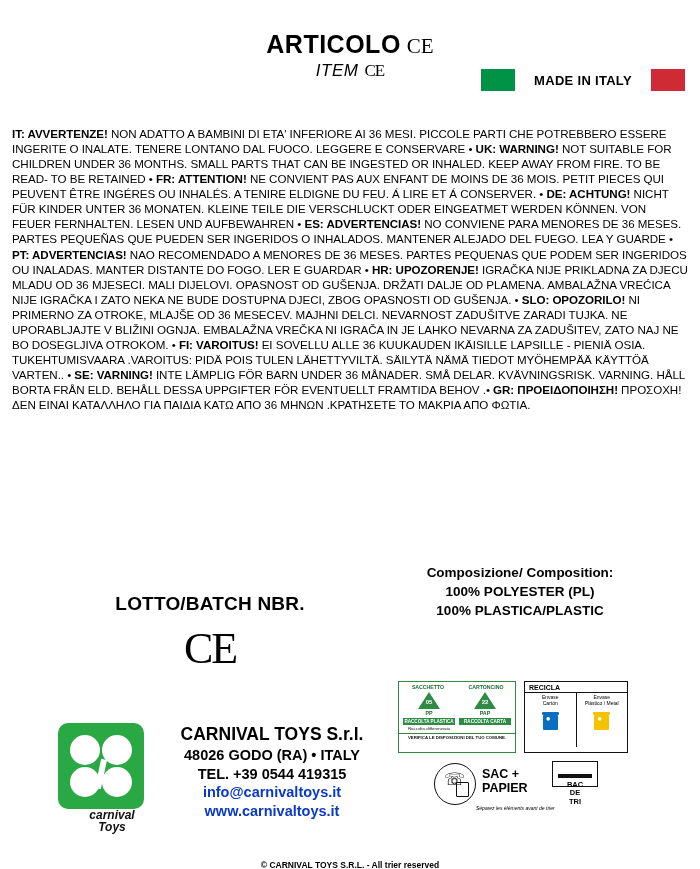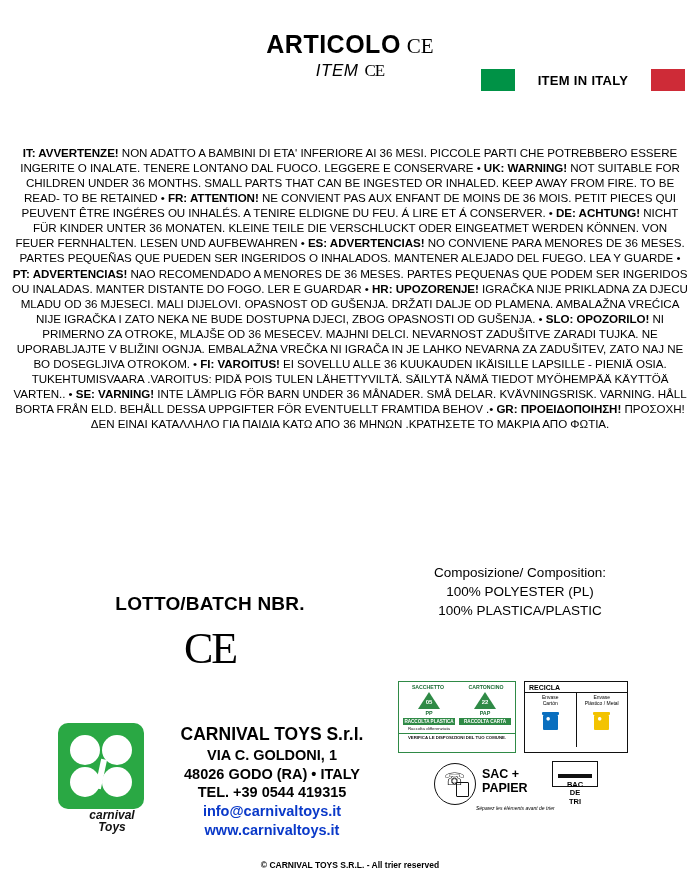--- a/index.html
+++ b/index.html
@@ -76,24 +76,24 @@
     font-size: 13px;
     display: flex;
     align-items: center;
     justify-content: center;
     letter-spacing: 0.3px;
   }
   .flag-badge .stripe-red { width: 34px; background: #ce2b37; }
 
   
   .warnings {
-    margin: 29px 12px 0 12px;
+    margin: 10px 12px 0 12px;
     font-size: 11.6px;
     line-height: 1.30;
-    text-align: center;
+    text-align: left;
     letter-spacing: -0.05px;
   }
   .warnings b { font-weight: bold; }
 
   
   .lower {
     position: absolute;
     left: 0;
     top: 545px;
     width: 700px;
@@ -117,21 +117,21 @@
     margin-top: 8px;
     letter-spacing: -2px;
   }
 
   .composition {
     position: absolute;
     left: 370px;
     top: 18px;
     width: 300px;
     text-align: center;
-    font-weight: normal;
+    font-weight: bold;
     font-size: 13.5px;
     line-height: 1.42;
   }
 
   
   .recycle-cluster {
     position: absolute;
     left: 398px;
     top: 128px;
     width: 240px;
@@ -344,21 +344,21 @@
 <div class="header">
   <div class="title-row">
     <span>ARTICOLO</span><span class="ce ce-glyph">CE</span>
   </div>
   <div class="subtitle-row">
     <span>ITEM</span><span class="ce ce-glyph">CE</span>
   </div>
 
   <div class="flag-badge">
     <div class="stripe-green"></div>
-    <div class="stripe-white">ITEM IN ITALY</div>
+    <div class="stripe-white">MADE IN ITALY</div>
     <div class="stripe-red"></div>
   </div>
 </div>
 
 <div class="warnings"><b>IT: AVVERTENZE!</b> NON ADATTO A BAMBINI DI ETA' INFERIORE AI 36 MESI. PICCOLE PARTI CHE POTREBBERO ESSERE INGERITE O INALATE. TENERE LONTANO DAL FUOCO. LEGGERE E CONSERVARE • <b>UK: WARNING!</b> NOT SUITABLE FOR CHILDREN UNDER 36 MONTHS. SMALL PARTS THAT CAN BE INGESTED OR INHALED. KEEP AWAY FROM FIRE. TO BE READ- TO BE RETAINED • <b>FR: ATTENTION!</b> NE CONVIENT PAS AUX ENFANT DE MOINS DE 36 MOIS. PETIT PIECES QUI PEUVENT ÊTRE  INGÉRES OU INHALÉS. A TENIRE ELDIGNE DU FEU. Á LIRE ET Á CONSERVER. • <b>DE: ACHTUNG!</b> NICHT FÜR KINDER UNTER 36 MONATEN. KLEINE TEILE DIE VERSCHLUCKT ODER EINGEATMET WERDEN KÖNNEN. VON FEUER FERNHALTEN. LESEN UND AUFBEWAHREN • <b>ES: ADVERTENCIAS!</b> NO CONVIENE PARA MENORES DE 36 MESES. PARTES PEQUEÑAS QUE PUEDEN SER INGERIDOS O INHALADOS. MANTENER ALEJADO DEL FUEGO. LEA Y GUARDE • <b>PT: ADVERTENCIAS!</b> NAO RECOMENDADO A MENORES DE 36 MESES. PARTES PEQUENAS QUE PODEM SER INGERIDOS OU INALADAS. MANTER DISTANTE DO FOGO. LER E GUARDAR • <b>HR: UPOZORENJE!</b> IGRAČKA NIJE PRIKLADNA ZA DJECU MLADU OD 36 MJESECI. MALI DIJELOVI. OPASNOST OD GUŠENJA. DRŽATI DALJE OD PLAMENA. AMBALAŽNA VREĆICA NIJE IGRAČKA I ZATO NEKA NE BUDE DOSTUPNA DJECI, ZBOG OPASNOSTI OD GUŠENJA. • <b>SLO: OPOZORILO!</b> NI PRIMERNO ZA OTROKE, MLAJŠE OD 36 MESECEV. MAJHNI DELCI. NEVARNOST ZADUŠITVE ZARADI TUJKA. NE UPORABLJAJTE V BLIŽINI OGNJA. EMBALAŽNA VREČKA NI IGRAČA IN JE LAHKO NEVARNA ZA ZADUŠITEV, ZATO NAJ NE BO DOSEGLJIVA OTROKOM. • <b>FI: VAROITUS!</b> EI SOVELLU ALLE 36 KUUKAUDEN IKÄISILLE LAPSILLE - PIENIÄ OSIA. TUKEHTUMISVAARA .VAROITUS: PIDÄ POIS TULEN LÄHETTYVILTÄ. SÄILYTÄ NÄMÄ TIEDOT MYÖHEMPÄÄ KÄYTTÖÄ VARTEN.. • <b>SE: VARNING!</b> INTE LÄMPLIG FÖR BARN UNDER 36 MÅNADER. SMÅ DELAR. KVÄVNINGSRISK. VARNING. HÅLL BORTA FRÅN ELD. BEHÅLL DESSA UPPGIFTER FÖR EVENTUELLT FRAMTIDA BEHOV .• <b>GR: ΠΡΟΕΙΔΟΠΟΙΗΣΗ!</b> ΠΡΟΣΟΧΗ! ΔΕΝ ΕΙΝΑΙ ΚΑΤΑΛΛΗΛΟ ΓΙΑ ΠΑΙΔΙΑ ΚΑΤΩ ΑΠΟ 36 ΜΗΝΩΝ .ΚΡΑΤΗΣΕΤΕ ΤΟ ΜΑΚΡΙΑ ΑΠΟ ΦΩΤΙΑ.</div>
 
 <div class="lower">
 
   <div class="lotto">
     <div class="lotto-label">LOTTO/BATCH NBR.</div>
@@ -449,21 +449,20 @@
       <div class="pet p3"></div>
       <div class="pet p4"></div>
       <div class="stem"></div>
     </div>
     <div class="brandname">
       <div>carnival</div>
       <div>Toys</div>
     </div>
     <div class="addr">
       <div class="company">CARNIVAL TOYS S.r.l.</div>
-      <div>VIA C. GOLDONI, 1</div>
       <div>48026 GODO (RA) • ITALY</div>
       <div>TEL. +39 0544 419315</div>
       <div class="web">info@carnivaltoys.it</div>
       <div class="web">www.carnivaltoys.it</div>
     </div>
   </div>
 
   <div class="copyright">© CARNIVAL TOYS S.R.L. - All trier reserved</div>
 </div>
 

